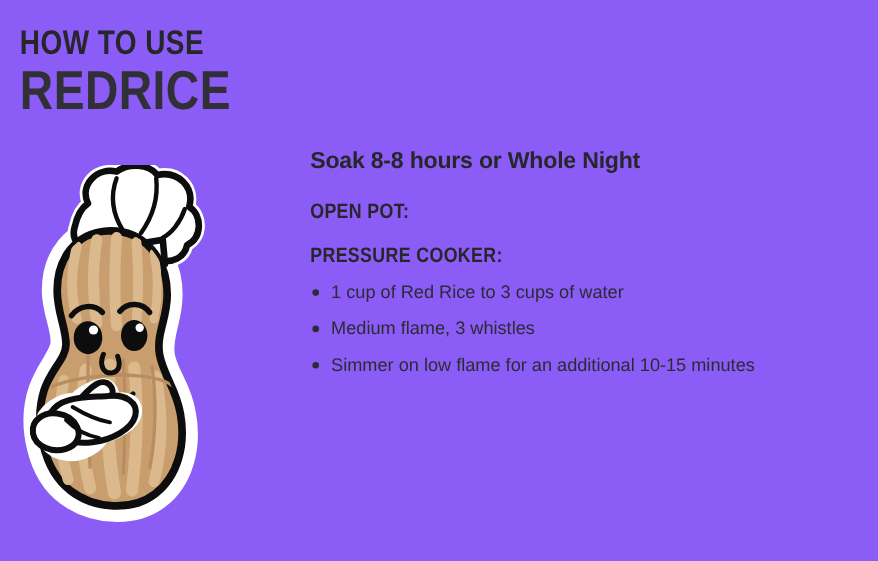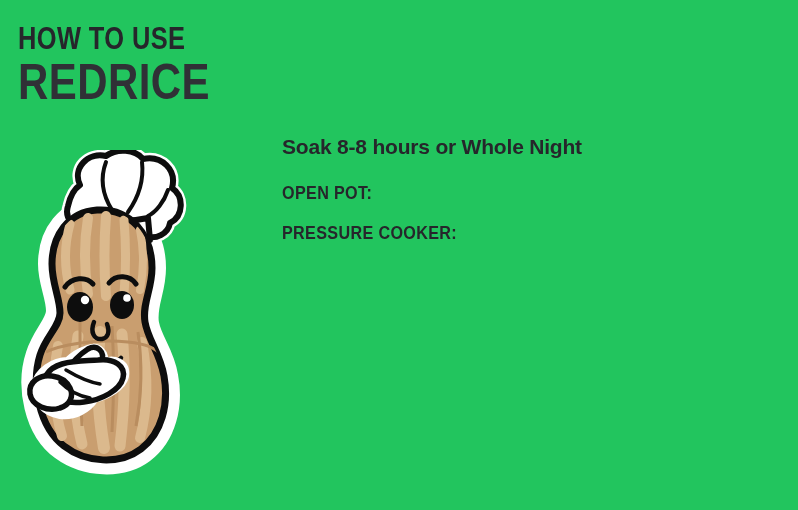--- a/index.html
+++ b/index.html
@@ -13,21 +13,21 @@
     background: #f4f4f4;
     font-family: "Liberation Sans", sans-serif;
     overflow: hidden;
     position: relative;
   }
 
   .page {
     position: relative;
     width: 798px;
     height: 510px;
-    background: #22c55e;
+    background: #8b5cf6;
   }
 
   
   .title-block {
     position: absolute;
     left: 18px;
     top: 22px;
     width: 240px;
   }
   .title-line-1 {
@@ -296,16 +296,21 @@
     <div class="section-heading">Soak 8-8 hours or Whole Night</div>
 
     <div>
       <div class="subheading">OPEN POT:</div>
     </div>
 
     <div class="block-gap"></div>
 
     <div>
       <div class="subheading">PRESSURE COOKER:</div>
+      <ul class="bullets">
+        <li>1 cup of Red Rice to 3 cups of water</li>
+        <li>Medium flame, 3 whistles</li>
+        <li>Simmer on low flame for an additional 10-15 minutes</li>
+      </ul>
     </div>
 
   </div>
 </div>
 
 </body></html>

